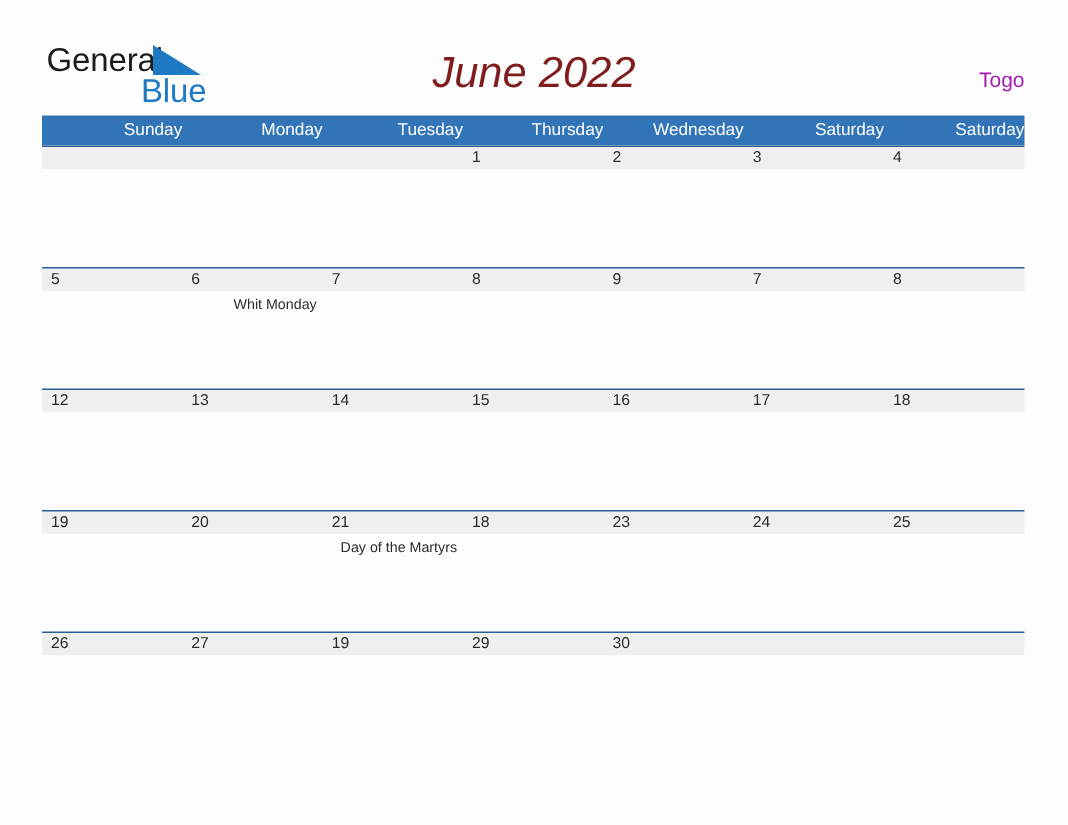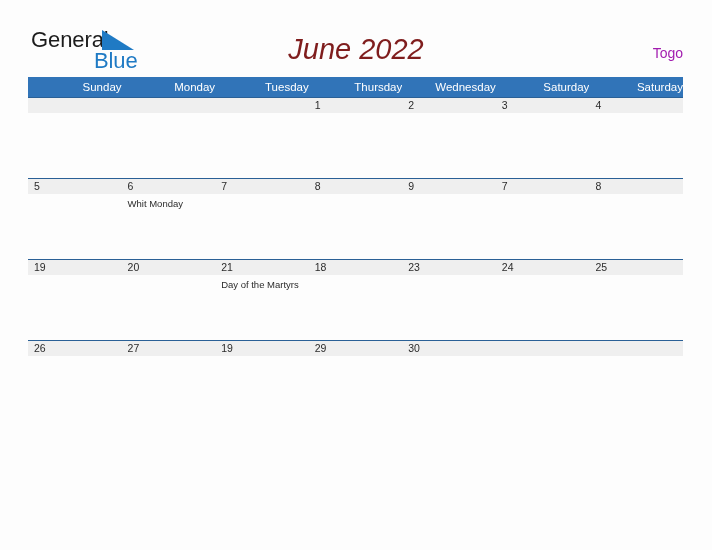--- a/index.html
+++ b/index.html
@@ -133,20 +133,21 @@
     color: #2b2b2b;
     font-size: 10.5px;
     line-height: 15px;
     font-family: "Liberation Sans", sans-serif;
   }
   .event-band {
     display: flex;
     width: 655px;
     height: 65px;
     background: #fdfdfd;
+    text-align: right;
   }
   .event-cell {
     width: 93.57px;
     box-sizing: border-box;
     padding: 4px 4px 0 6px;
     font-size: 9.5px;
     line-height: 12px;
     color: #2b2b2b;
     font-family: "Liberation Sans", sans-serif;
     word-wrap: break-word;
@@ -224,20 +225,40 @@
           </div>
           <div class="event-cell"></div>
           <div class="event-cell"></div>
           <div class="event-cell"></div>
           <div class="event-cell"></div>
           <div class="event-cell"></div>
         </div>
       </div>
       <div class="week-row">
         <div class="date-band">
+          <div class="date-cell">12</div>
+          <div class="date-cell">13</div>
+          <div class="date-cell">14</div>
+          <div class="date-cell">15</div>
+          <div class="date-cell">16</div>
+          <div class="date-cell">17</div>
+          <div class="date-cell">18</div>
+        </div>
+        <div class="event-band">
+          <div class="event-cell"></div>
+          <div class="event-cell"></div>
+          <div class="event-cell"></div>
+          <div class="event-cell"></div>
+          <div class="event-cell"></div>
+          <div class="event-cell"></div>
+          <div class="event-cell"></div>
+        </div>
+      </div>
+      <div class="week-row">
+        <div class="date-band">
           <div class="date-cell">19</div>
           <div class="date-cell">20</div>
           <div class="date-cell">21</div>
           <div class="date-cell">18</div>
           <div class="date-cell">23</div>
           <div class="date-cell">24</div>
           <div class="date-cell">25</div>
         </div>
         <div class="event-band">
           <div class="event-cell"></div>

